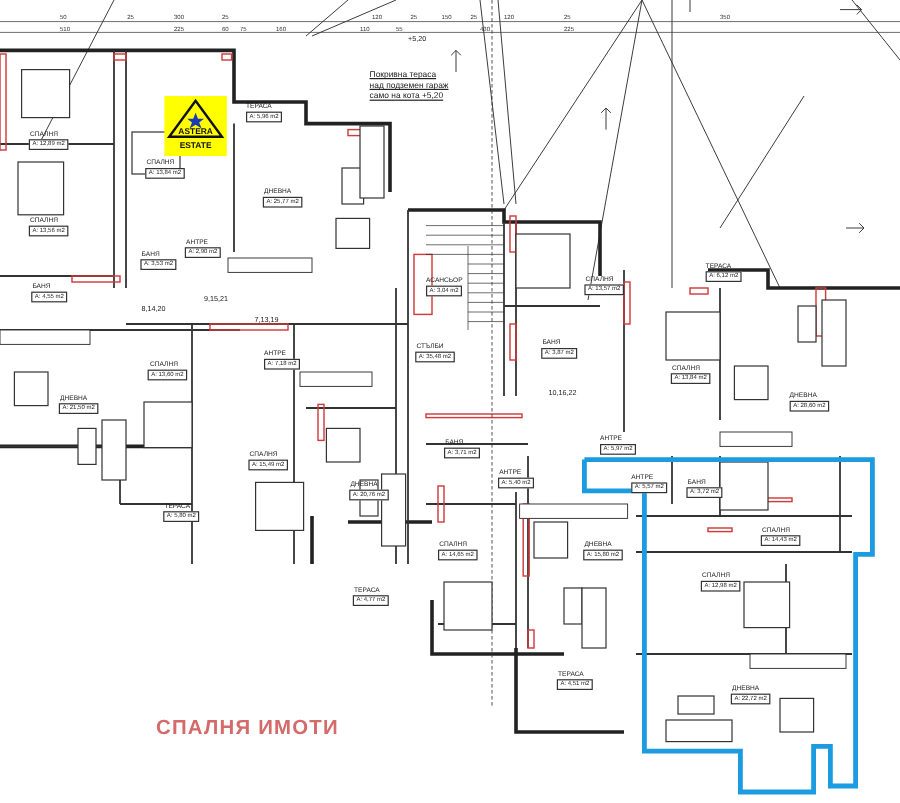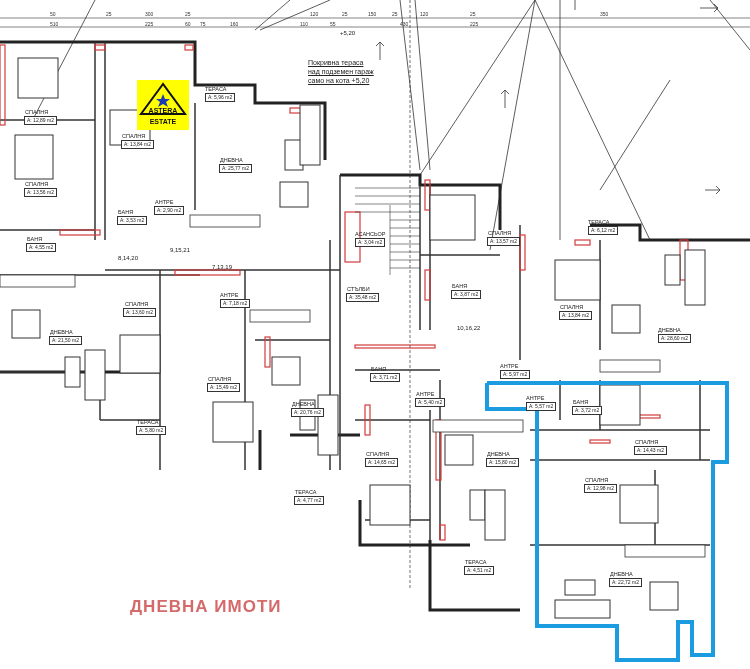--- a/index.html
+++ b/index.html
@@ -322,13 +322,13 @@
 <div class="area" style="left:464px;top:566px;">A: 4,51 m2</div>
 
 <div class="lbl" style="left:610px;top:572px;">ДНЕВНА</div>
 <div class="area" style="left:609px;top:578px;">A: 22,72 m2</div>
 
 <div class="lvl" style="left:118px;top:255px;">8,14,20</div>
 <div class="lvl" style="left:170px;top:247px;">9,15,21</div>
 <div class="lvl" style="left:212px;top:264px;">7,13,19</div>
 <div class="lvl" style="left:457px;top:325px;">10,16,22</div>
 
-<div class="watermark">ДНЕВНА ИМОТИ</div>
+<div class="watermark">СПАЛНЯ ИМОТИ</div>
 
 </body></html>

